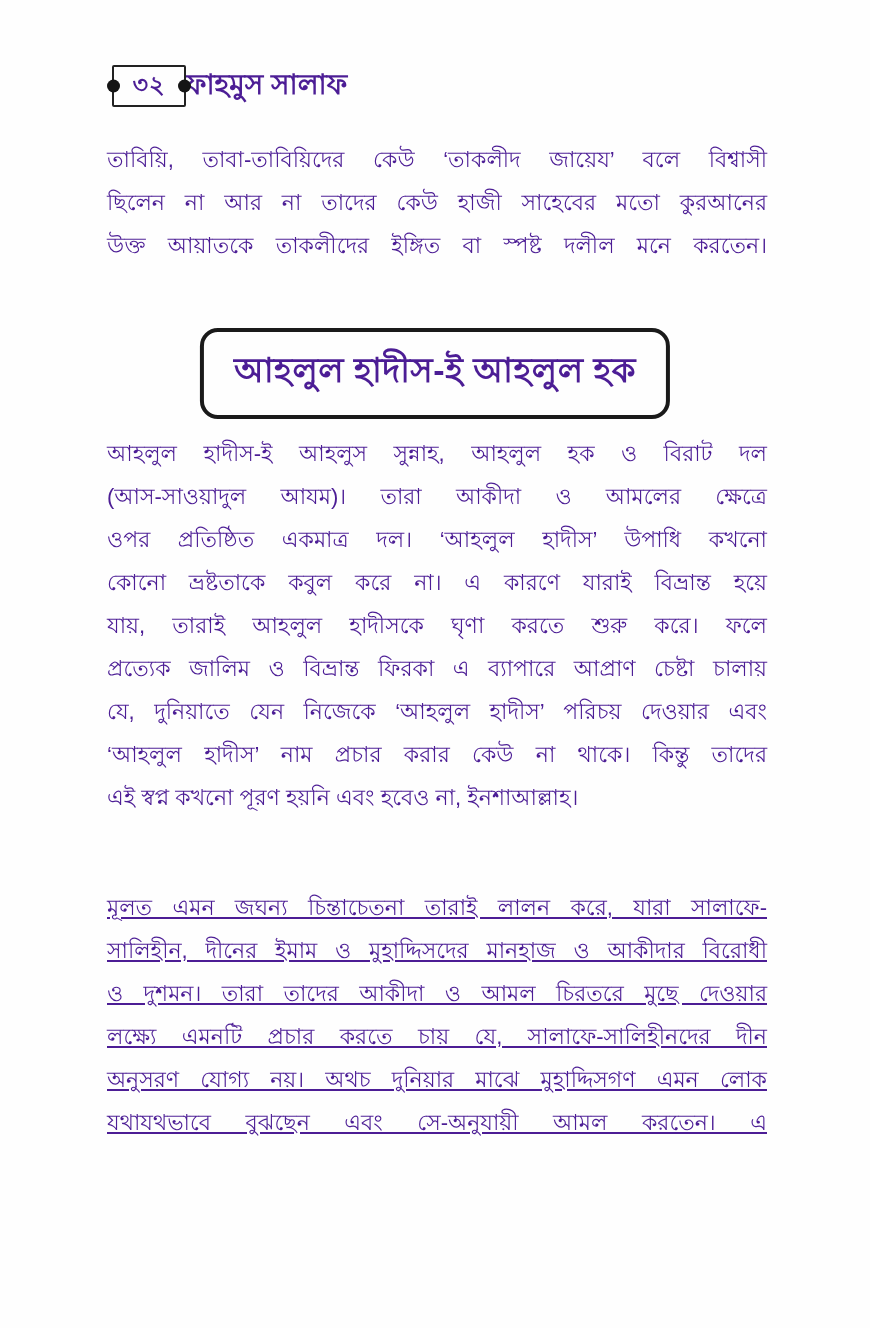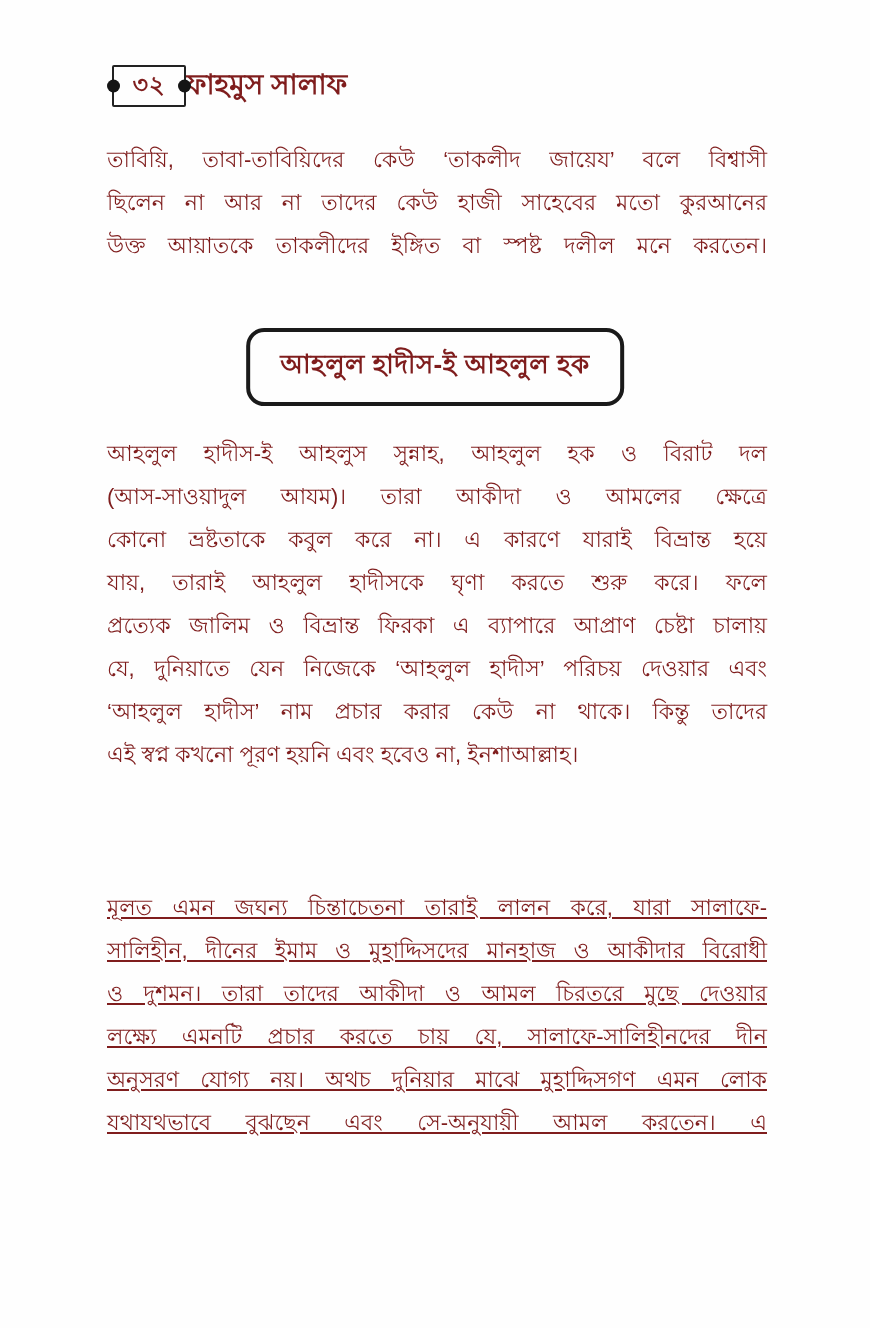--- a/index.html
+++ b/index.html
@@ -6,21 +6,21 @@
     margin: 0;
     padding: 0;
     background: #e8e8e8;
   }
   .page {
     position: relative;
     width: 870px;
     height: 1328px;
     margin: 0 auto;
     background: #fefefe;
-    color: #7f1d1d;
+    color: #4c1d95;
     font-family: "Liberation Sans", "DejaVu Sans", sans-serif;
     overflow: hidden;
   }
 
   
   .page-header {
     position: absolute;
     top: 64px;
     left: 112px;
     display: flex;
@@ -85,21 +85,21 @@
     left: 50%;
     transform: translateX(-50%);
     box-sizing: border-box;
     border: 4px solid #1a1a1a;
     border-radius: 18px;
     padding: 12px 30px 14px 30px;
     background: #fefefe;
     white-space: nowrap;
   }
   .heading-box .heading-text {
-    font-size: 26px;
+    font-size: 34px;
     font-weight: 700;
     letter-spacing: 0.5px;
   }
 </style>
 </head>
 <body>
 
 <div class="page">
 
   <div class="page-header">
@@ -117,20 +117,21 @@
     <div class="line">উক্ত আয়াতকে তাকলীদের ইঙ্গিত বা স্পষ্ট দলীল মনে করতেন।</div>
   </div>
 
   <div class="heading-box">
     <span class="heading-text">আহলুল হাদীস-ই আহলুল হক</span>
   </div>
 
   <div class="para para-2">
     <div class="line">আহলুল হাদীস-ই আহলুস সুন্নাহ, আহলুল হক ও বিরাট দল</div>
     <div class="line">(আস-সাওয়াদুল আযম)। তারা আকীদা ও আমলের ক্ষেত্রে</div>
+    <div class="line">ওপর প্রতিষ্ঠিত একমাত্র দল। ‘আহলুল হাদীস’ উপাধি কখনো</div>
     <div class="line">কোনো ভ্রষ্টতাকে কবুল করে না। এ কারণে যারাই বিভ্রান্ত হয়ে</div>
     <div class="line">যায়, তারাই আহলুল হাদীসকে ঘৃণা করতে শুরু করে। ফলে</div>
     <div class="line">প্রত্যেক জালিম ও বিভ্রান্ত ফিরকা এ ব্যাপারে আপ্রাণ চেষ্টা চালায়</div>
     <div class="line">যে, দুনিয়াতে যেন নিজেকে ‘আহলুল হাদীস’ পরিচয় দেওয়ার এবং</div>
     <div class="line">‘আহলুল হাদীস’ নাম প্রচার করার কেউ না থাকে। কিন্তু তাদের</div>
     <div class="line flush-left">এই স্বপ্ন কখনো পূরণ হয়নি এবং হবেও না, ইনশাআল্লাহ।</div>
   </div>
 
   <div class="para para-3">
     <div class="line">মূলত এমন জঘন্য চিন্তাচেতনা তারাই লালন করে, যারা সালাফে-</div>

